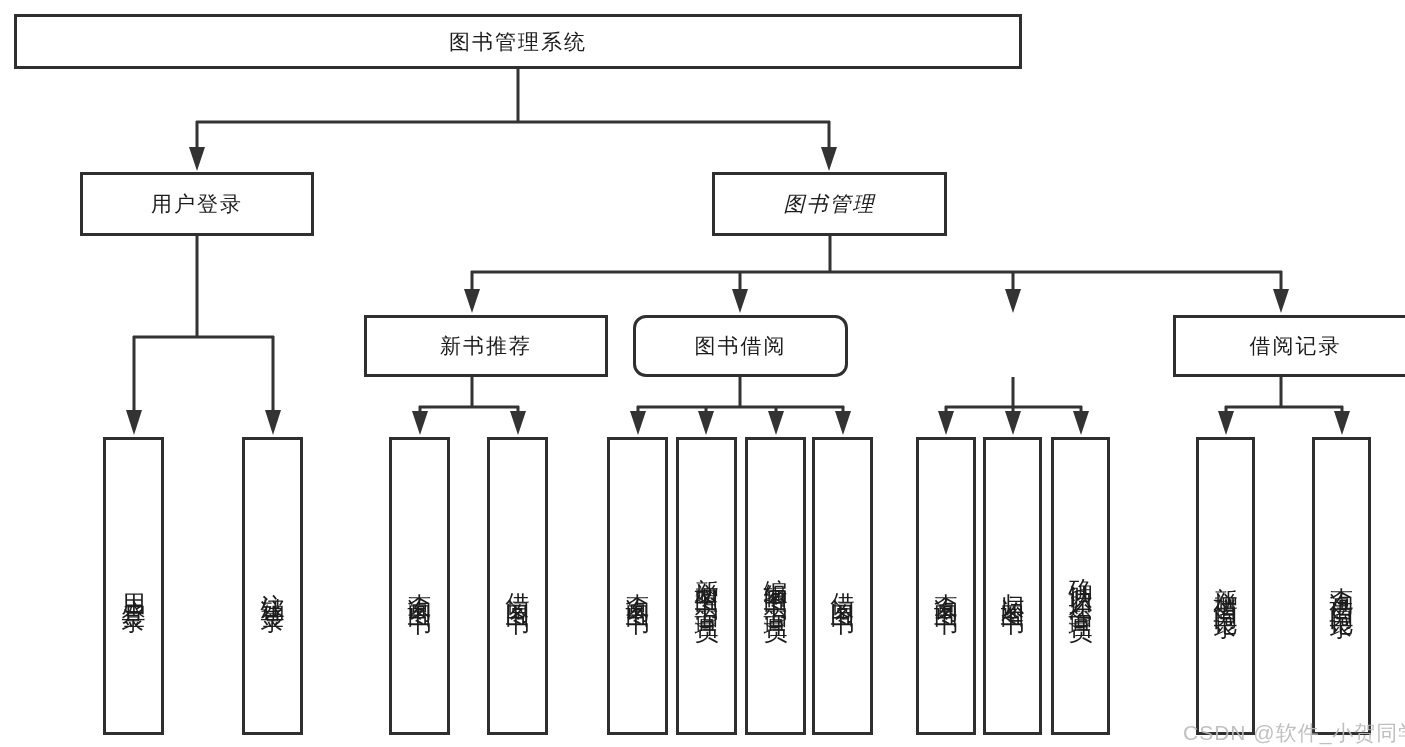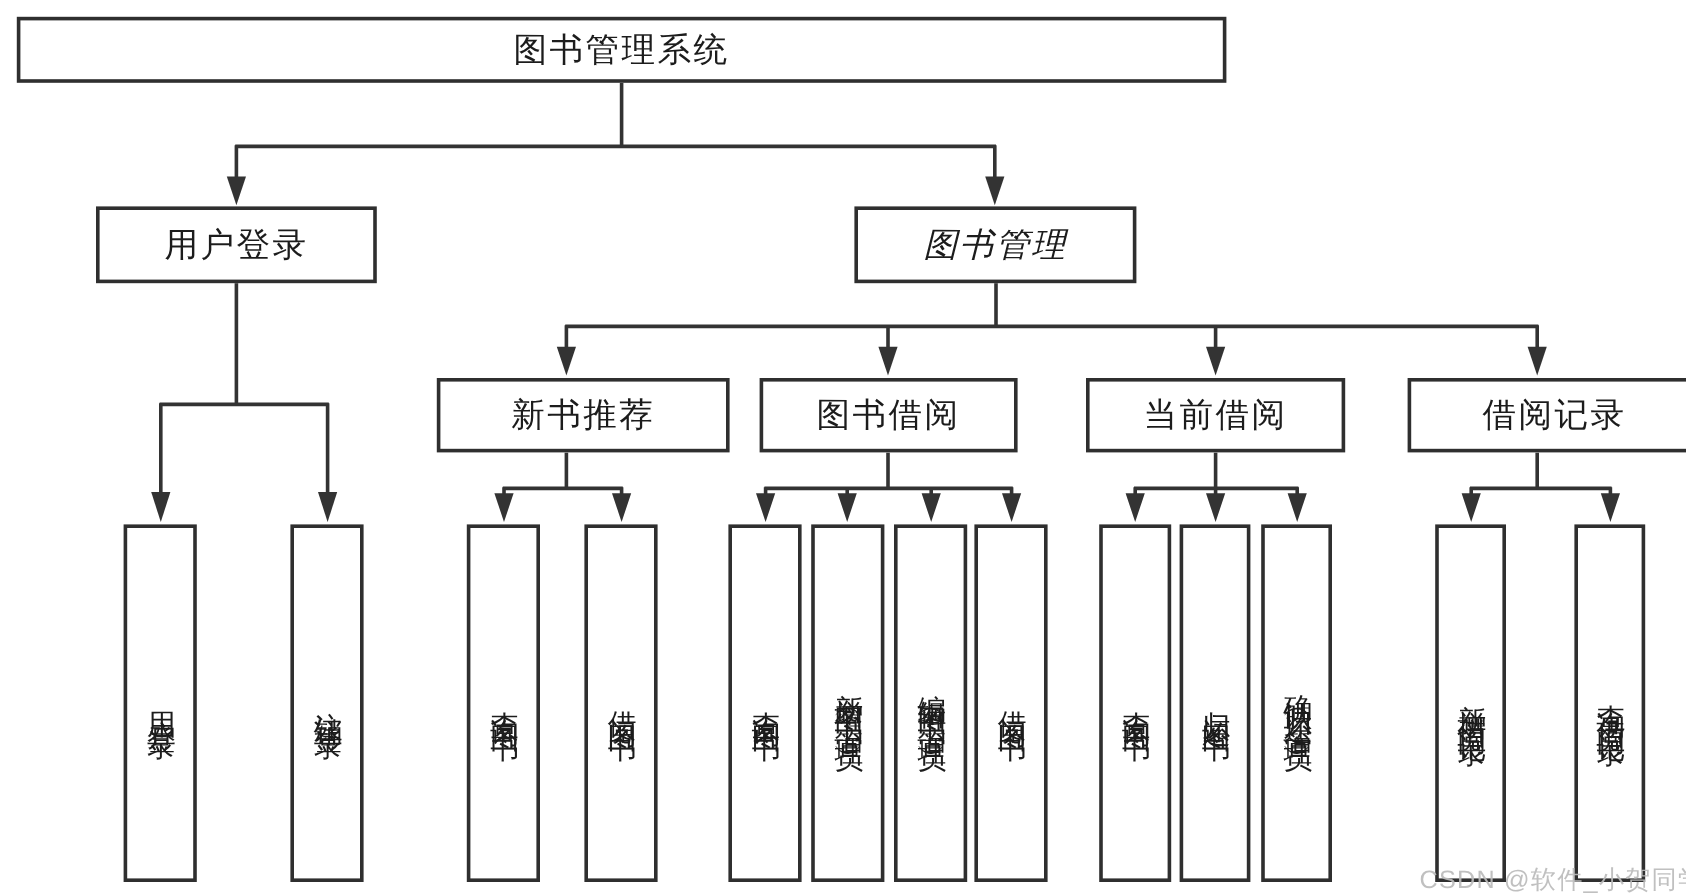--- a/index.html
+++ b/index.html
@@ -14,21 +14,21 @@
   #connectors { position: absolute; left: 0; top: 0; }
   .node {
     position: absolute;
     box-sizing: border-box;
     border: 3px solid #2f2f2f;
     background: #ffffff;
     display: flex;
     align-items: center;
     justify-content: center;
     color: #1c1c1c;
-    font-size: 28px;
+    font-size: 21px;
     letter-spacing: 2px;
     white-space: nowrap;
   }
   .hbox { height: 64px; }
   .vbox {
     top: 437px;
     height: 298px;
     writing-mode: vertical-rl;
     letter-spacing: 6px;
     line-height: 1;
@@ -97,25 +97,22 @@
   <div class="node hbox" style="left:80px; top:172px; width:234px;">
     <span>用户登录</span>
   </div>
   <div class="node hbox" style="left:712px; top:172px; width:235px;font-style:italic;">
     <span>图书管理</span>
   </div>
 
   <div class="node hbox" style="left:364px; top:315px; width:244px; height:62px;">
     <span>新书推荐</span>
   </div>
-  <div class="node hbox" style="left:633px; top:315px; width:215px; height:62px;">
+  <div class="node hbox" style="left:633px; top:315px; width:215px; height:62px;border-radius:13px;">
     <span>图书借阅</span>
-  </div>
-  <div class="node hbox" style="left:905px; top:315px; width:216px; height:62px;">
-    <span>当前借阅</span>
   </div>
   <div class="node hbox" style="left:1173px; top:315px; width:245px; height:62px;">
     <span>借阅记录</span>
   </div>
 
   <div class="node vbox" style="left:103px; width:61px;">
     <span>用户登录</span>
   </div>
   <div class="node vbox" style="left:242px; width:61px;">
     <span>注销登录</span>

